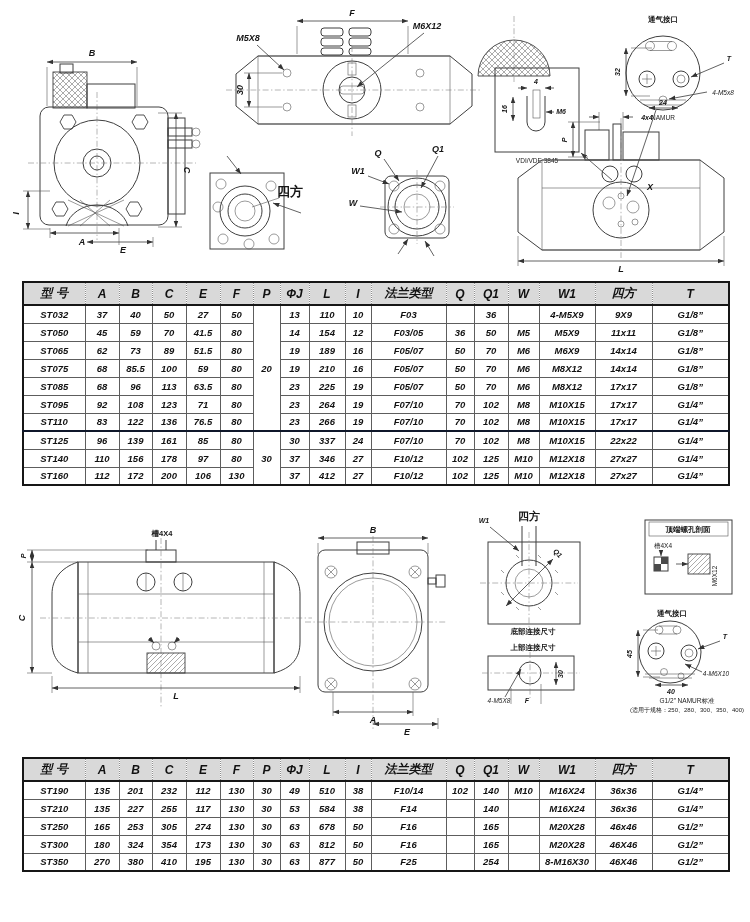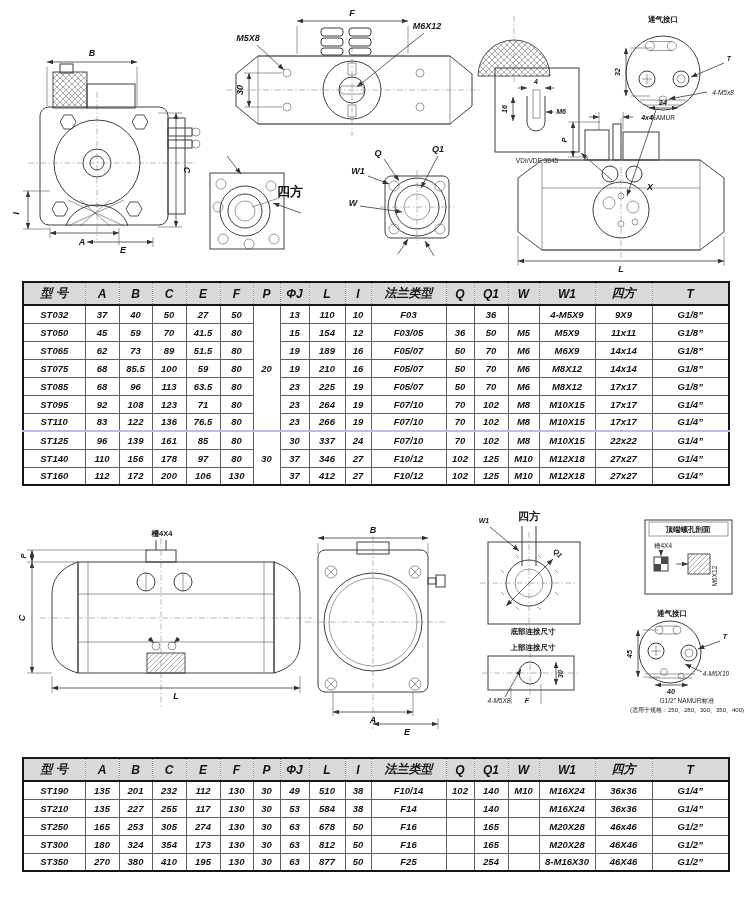--- a/index.html
+++ b/index.html
@@ -32,21 +32,21 @@
                background:#fff; border:2px solid #161616; }
   #table1 { top:281px; }
   #table2 { top:757px; }
   .spec th, .spec td { border:1px solid #5d5d5d; text-align:center; vertical-align:middle;
                        overflow:hidden; white-space:nowrap; }
   .spec thead th { background:#d9d9d9; height:23px; font:italic bold 12px "Liberation Sans",sans-serif;
                    color:#111; border-bottom:2px solid #161616;
                    border-left:1px dotted #8f8f8f; border-right:1px dotted #8f8f8f; }
   .spec tbody tr { height:18px; }
   .spec tbody th, .spec tbody td { font:italic bold 9.5px "Liberation Sans",sans-serif; color:#111; background:#fff; }
-  .spec tbody tr.gbreak th, .spec tbody tr.gbreak td { border-top:2px solid #c4b5fd; }
+  .spec tbody tr.gbreak th, .spec tbody tr.gbreak td { border-top:2px solid #0f172a; }
 </style>
 </head>
 <body>
 
 <div class="page">
 
   <svg id="top-draw" class="draw" width="750" height="275" viewBox="0 0 750 275">
     <defs>
       <marker id="a1" markerWidth="9" markerHeight="7" refX="8" refY="3" orient="auto-start-reverse">
         <path d="M0,0 L8,3 L0,6 Z" fill="#333"></path>
@@ -315,21 +315,21 @@
           <td>9X9</td>
           <td>G1/8”</td>
         </tr>
         <tr>
           <th>ST050</th>
           <td>45</td>
           <td>59</td>
           <td>70</td>
           <td>41.5</td>
           <td>80</td>
-          <td>15</td>
+          <td>14</td>
           <td>154</td>
           <td>12</td>
           <td>F03/05</td>
           <td>36</td>
           <td>50</td>
           <td>M5</td>
           <td>M5X9</td>
           <td>11x11</td>
           <td>G1/8”</td>
         </tr>

